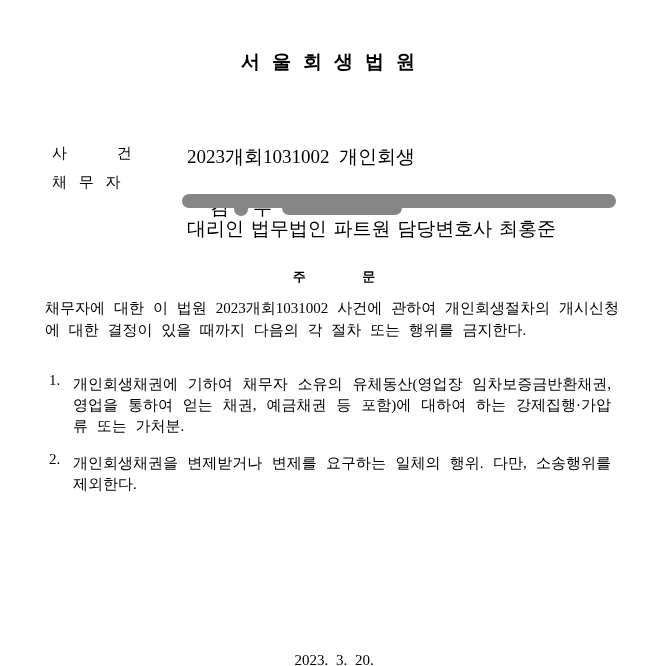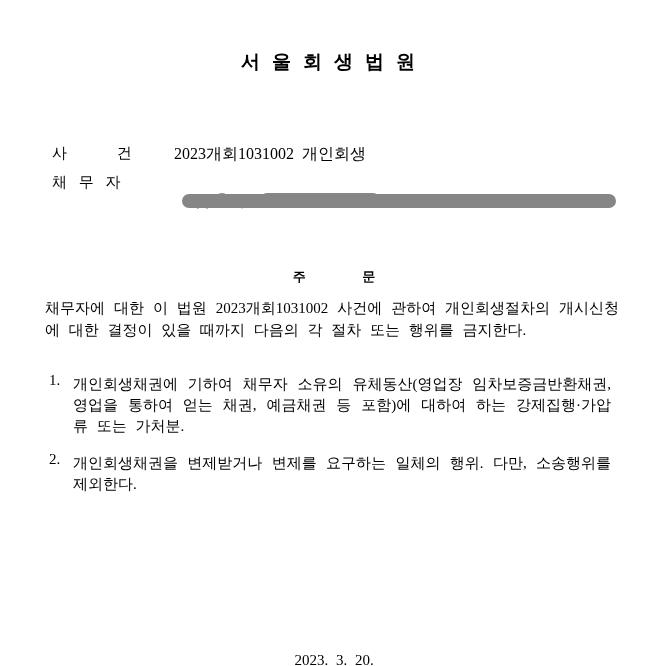--- a/index.html
+++ b/index.html
@@ -33,22 +33,22 @@
   .order-head  { top: 256px; }
   .reason-head { top: 468px; }
   
   .row-label {
     position: absolute; left: 40px;
     font-size: 15px; white-space: pre;
   }
   .label-case   { top: 132px; word-spacing: 46px; font-family: Liberation Serif, serif; }
   .label-debtor { top: 161px; word-spacing: 8px; }
   .row-value {
-    position: absolute; left: 162px;
-    font-size: 16px; white-space: pre-wrap;
+    position: absolute; left: 175px;
+    font-size: 19px; white-space: pre-wrap;
   }
   .value-case   { top: 132px; }
   .value-debtor { top: 161px; }
   .rep-line     { top: 204px; word-spacing: 2px; }
   
   .redact-inline-box {
     display: inline-block;
     width: 14px; height: 15px;
     background: var(--redaction_gray, #868686);
     vertical-align: -2px;
@@ -101,20 +101,21 @@
   <div class="row-label label-case">사 건</div>
   <div class="row-value value-case">2023개회1031002  개인회생</div>
 
   <div class="row-label label-debtor">채 무 자</div>
   <div class="row-value value-debtor">
     <span>김</span><span class="redact-inline-box"></span><span>우</span><span class="redact-inline-bar"></span>
   </div>
 
   <div class="redact-block-bar"></div>
 
+  <div class="row-value rep-line">대리인 법무법인 파트원 담당변호사 최홍준</div>
 
   <div class="h-center sec-head order-head">주 문</div>
   <div class="body-par order-par">채무자에 대한 이 법원 2023개회1031002 사건에 관하여 개인회생절차의 개시신청에 대한 결정이 있을 때까지 다음의 각 절차 또는 행위를 금지한다.</div>
 
   <div class="order-list">
     <div class="oli">
       <span class="num">1.</span>
       <span class="txt">개인회생채권에 기하여 채무자 소유의 유체동산(영업장 임차보증금반환채권, 영업을 통하여 얻는 채권, 예금채권 등 포함)에 대하여 하는 강제집행·가압류 또는 가처분.</span>
     </div>
     <div class="oli">

